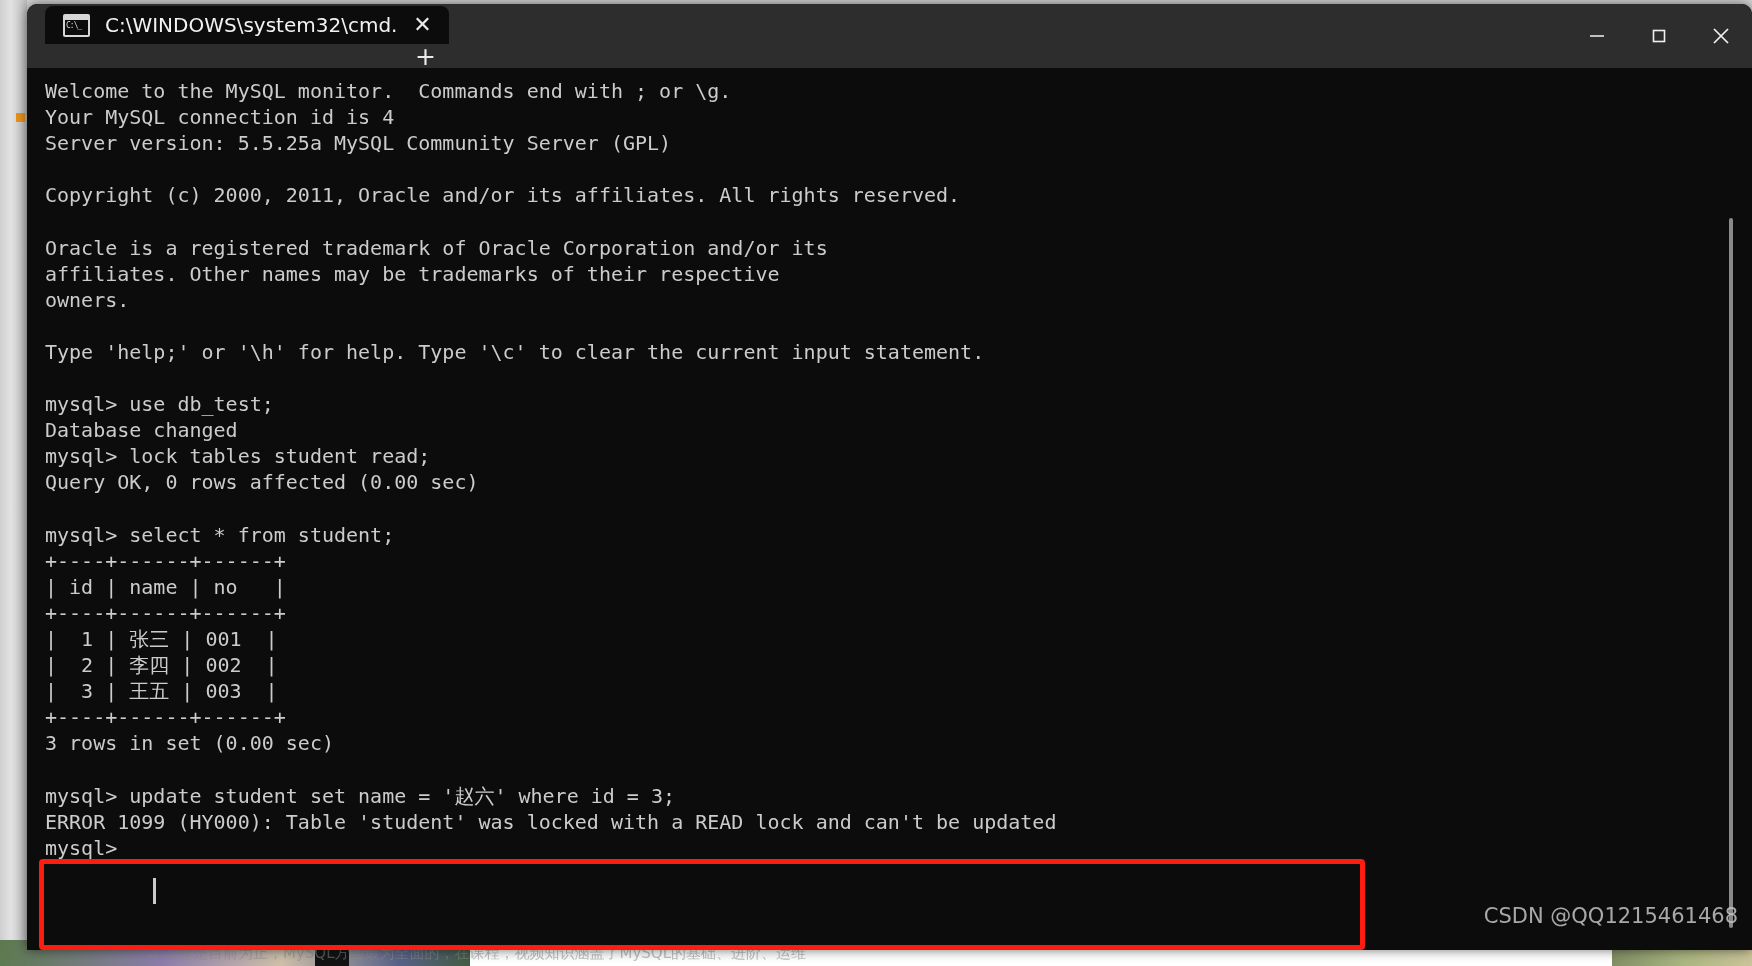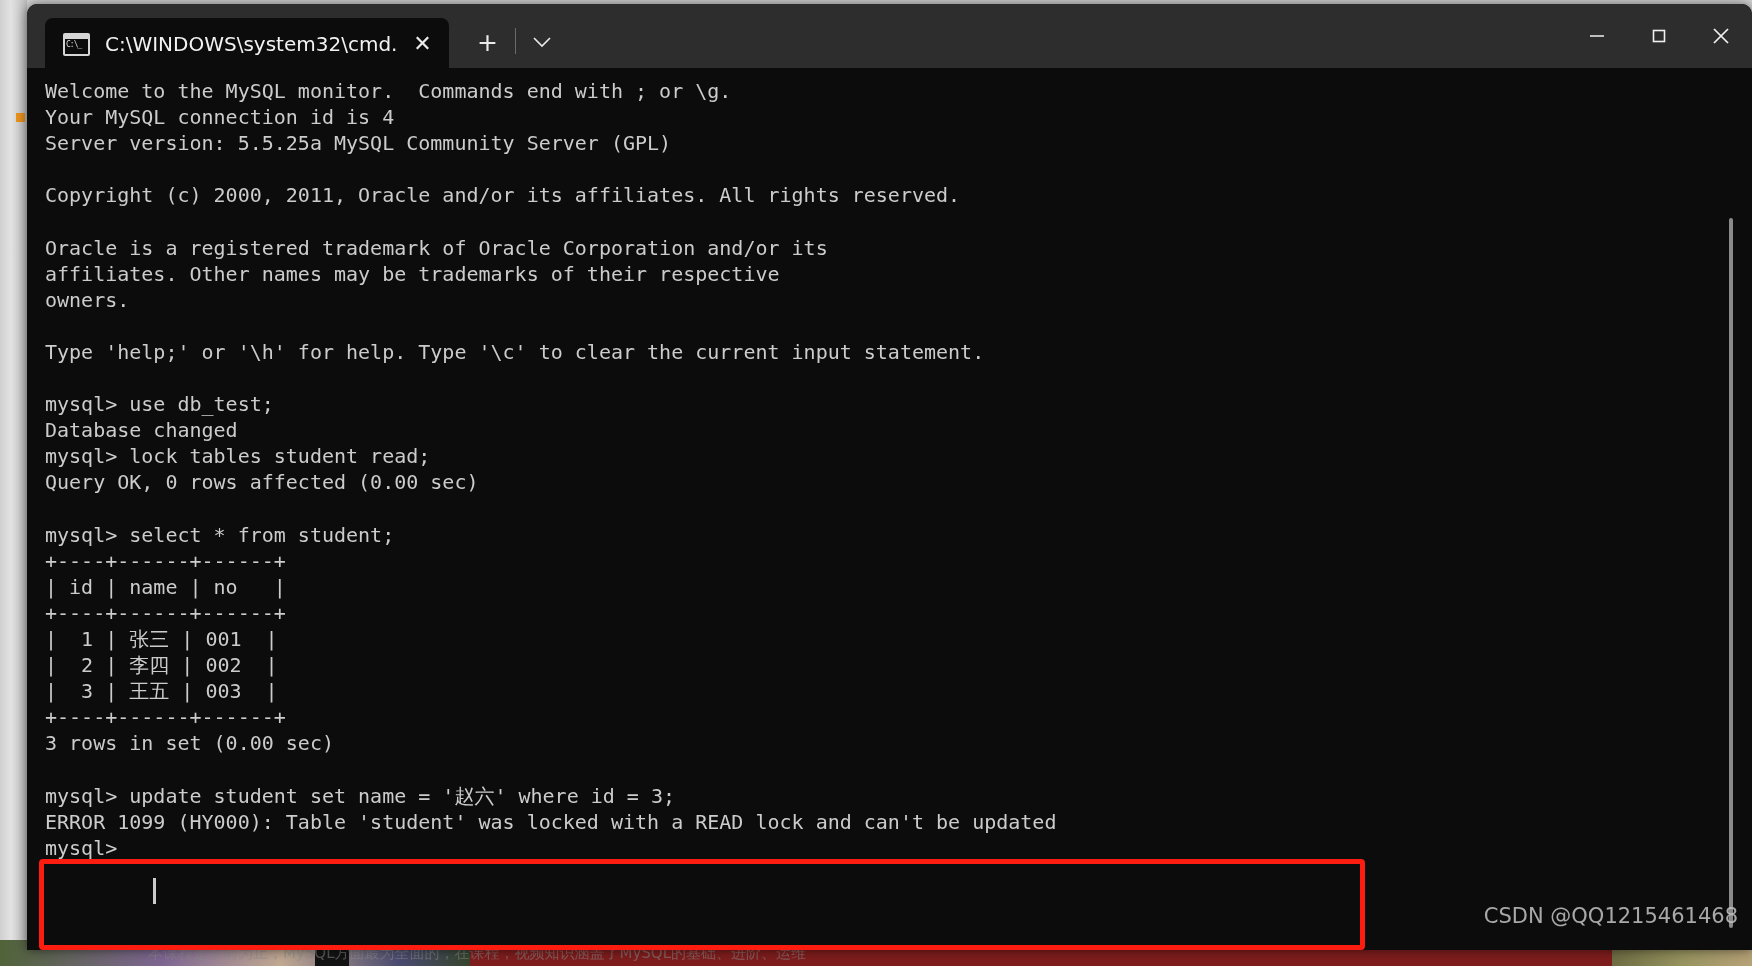--- a/index.html
+++ b/index.html
@@ -26,21 +26,21 @@
   #backdrop-orange-dot {
     position: absolute;
     left: 16px; top: 113px;
     width: 9px; height: 9px;
     background: #e8921c;
   }
   #backdrop-bottom-band {
     position: absolute;
     left: 0; bottom: 0;
     width: 1752px; height: 26px;
-    background: #7f1d1d;
+    background: #ffffff;
     overflow: hidden;
   }
   #backdrop-bottom-text {
     position: absolute;
     left: 148px; top: 4px;
     font-family: "DejaVu Sans", sans-serif;
     font-size: 15px;
     color: #8d8d8d;
     white-space: nowrap;
     opacity: .55;
@@ -85,20 +85,21 @@
     background: #2d2d2d;
     border-radius: 10px 10px 0 0;
     display: flex;
     align-items: flex-end;
   }
   #tabstrip {
     display: flex;
     align-items: flex-end;
     height: 64px;
     padding-left: 18px;
+    flex-direction: column;
   }
   .tab {
     display: flex;
     align-items: center;
     height: 52px;
     padding: 0 8px 0 18px;
     border-radius: 8px 8px 0 0;
     background: #0c0c0c;
     min-width: 330px;
     position: relative;

